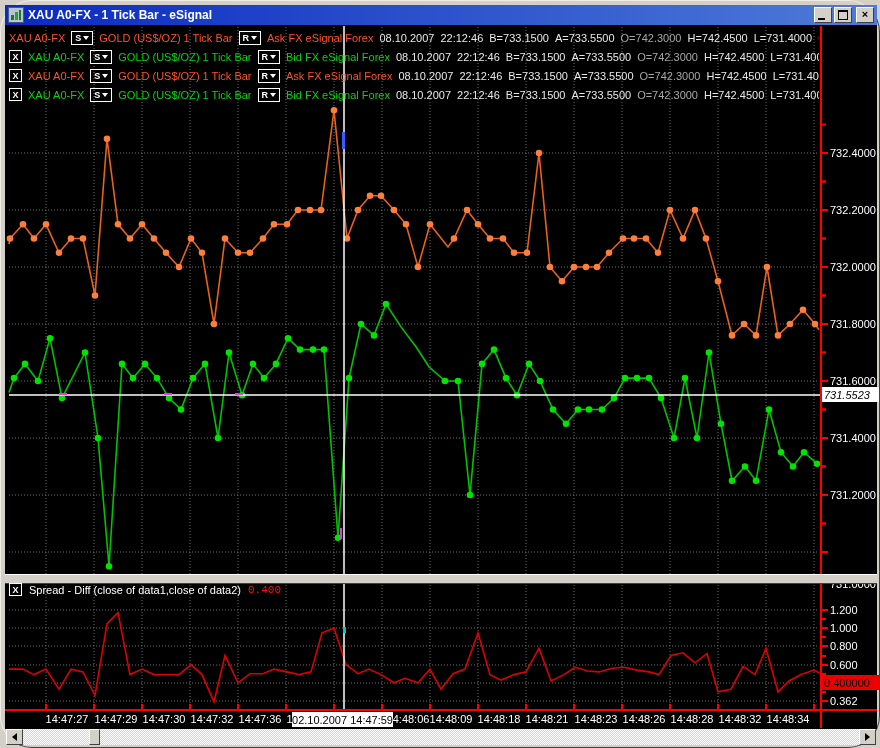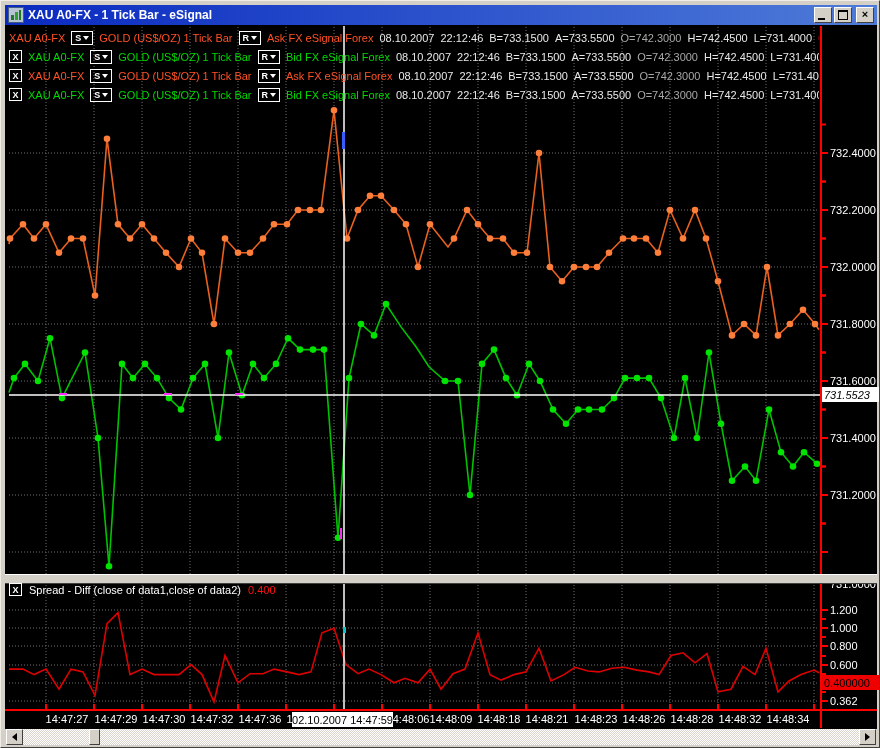--- a/index.html
+++ b/index.html
@@ -1,20 +1,20 @@
 <!DOCTYPE html>
 <html><head>
 <meta charset="utf-8">
 <style>
   html,body{margin:0;padding:0;}
   body{width:880px;height:748px;position:relative;overflow:hidden;
        font-family:"Liberation Sans",sans-serif;background:#d4d0c8;}
   #win{position:absolute;inset:0;background:#d4d0c8;
        border-top:1px solid #efede5;border-left:1px solid #efede5;
-       border-right:1px solid #404040;border-bottom:1px solid #404040;}
+       border-right:1px solid #404040;border-bottom:1px solid #404040;border-radius:32px;}
   #titlebar{position:absolute;left:4px;top:4px;width:872px;height:20px;
        background:linear-gradient(90deg,#0a2ac0,#4e7bd8);
        display:flex;align-items:center;color:#fff;}
   #title-text{font-size:12px;font-weight:bold;margin-left:4px;white-space:nowrap;}
   #app-icon{width:14px;height:14px;margin-left:3px;flex:none;background:#cfd8e8;
        border:1px solid #405a80;display:block;}
   #tb-buttons{margin-left:auto;display:flex;gap:2px;margin-right:3px;}
   .tb-btn{width:16px;height:14px;background:#d4d0c8;position:relative;
        border:1px solid;border-color:#fff #404040 #404040 #fff;
        display:flex;align-items:center;justify-content:center;
@@ -409,21 +409,21 @@
       <div class="tlabel" style="left:691px">14:48:28</div>
       <div class="tlabel" style="left:739px">14:48:32</div>
       <div class="tlabel" style="left:787px">14:48:34</div>
     </div>
 
   <div id="divider"></div>
 
   <div id="spread-header">
     <div class="chk">X</div>
     <span>Spread - Diff  (close of data1,close of data2)</span>
-    <span style="color:#ff1111;">0.400</span>
+    <span style="color:#ff1111;font-family:Liberation Mono, monospace;">0.400</span>
   </div>
 
   <div id="session-box" style="left: 291px; width: 101px;">02.10.2007 14:47:59</div>
 
   <div id="hscroll">
     <div class="sb-btn" style="left:0;">
         <span class="arr-l"></span>
       </div>
     <div id="sb-thumb" style="left: 83px; width: 11px;"></div>
     <div class="sb-btn" style="right:0;">

